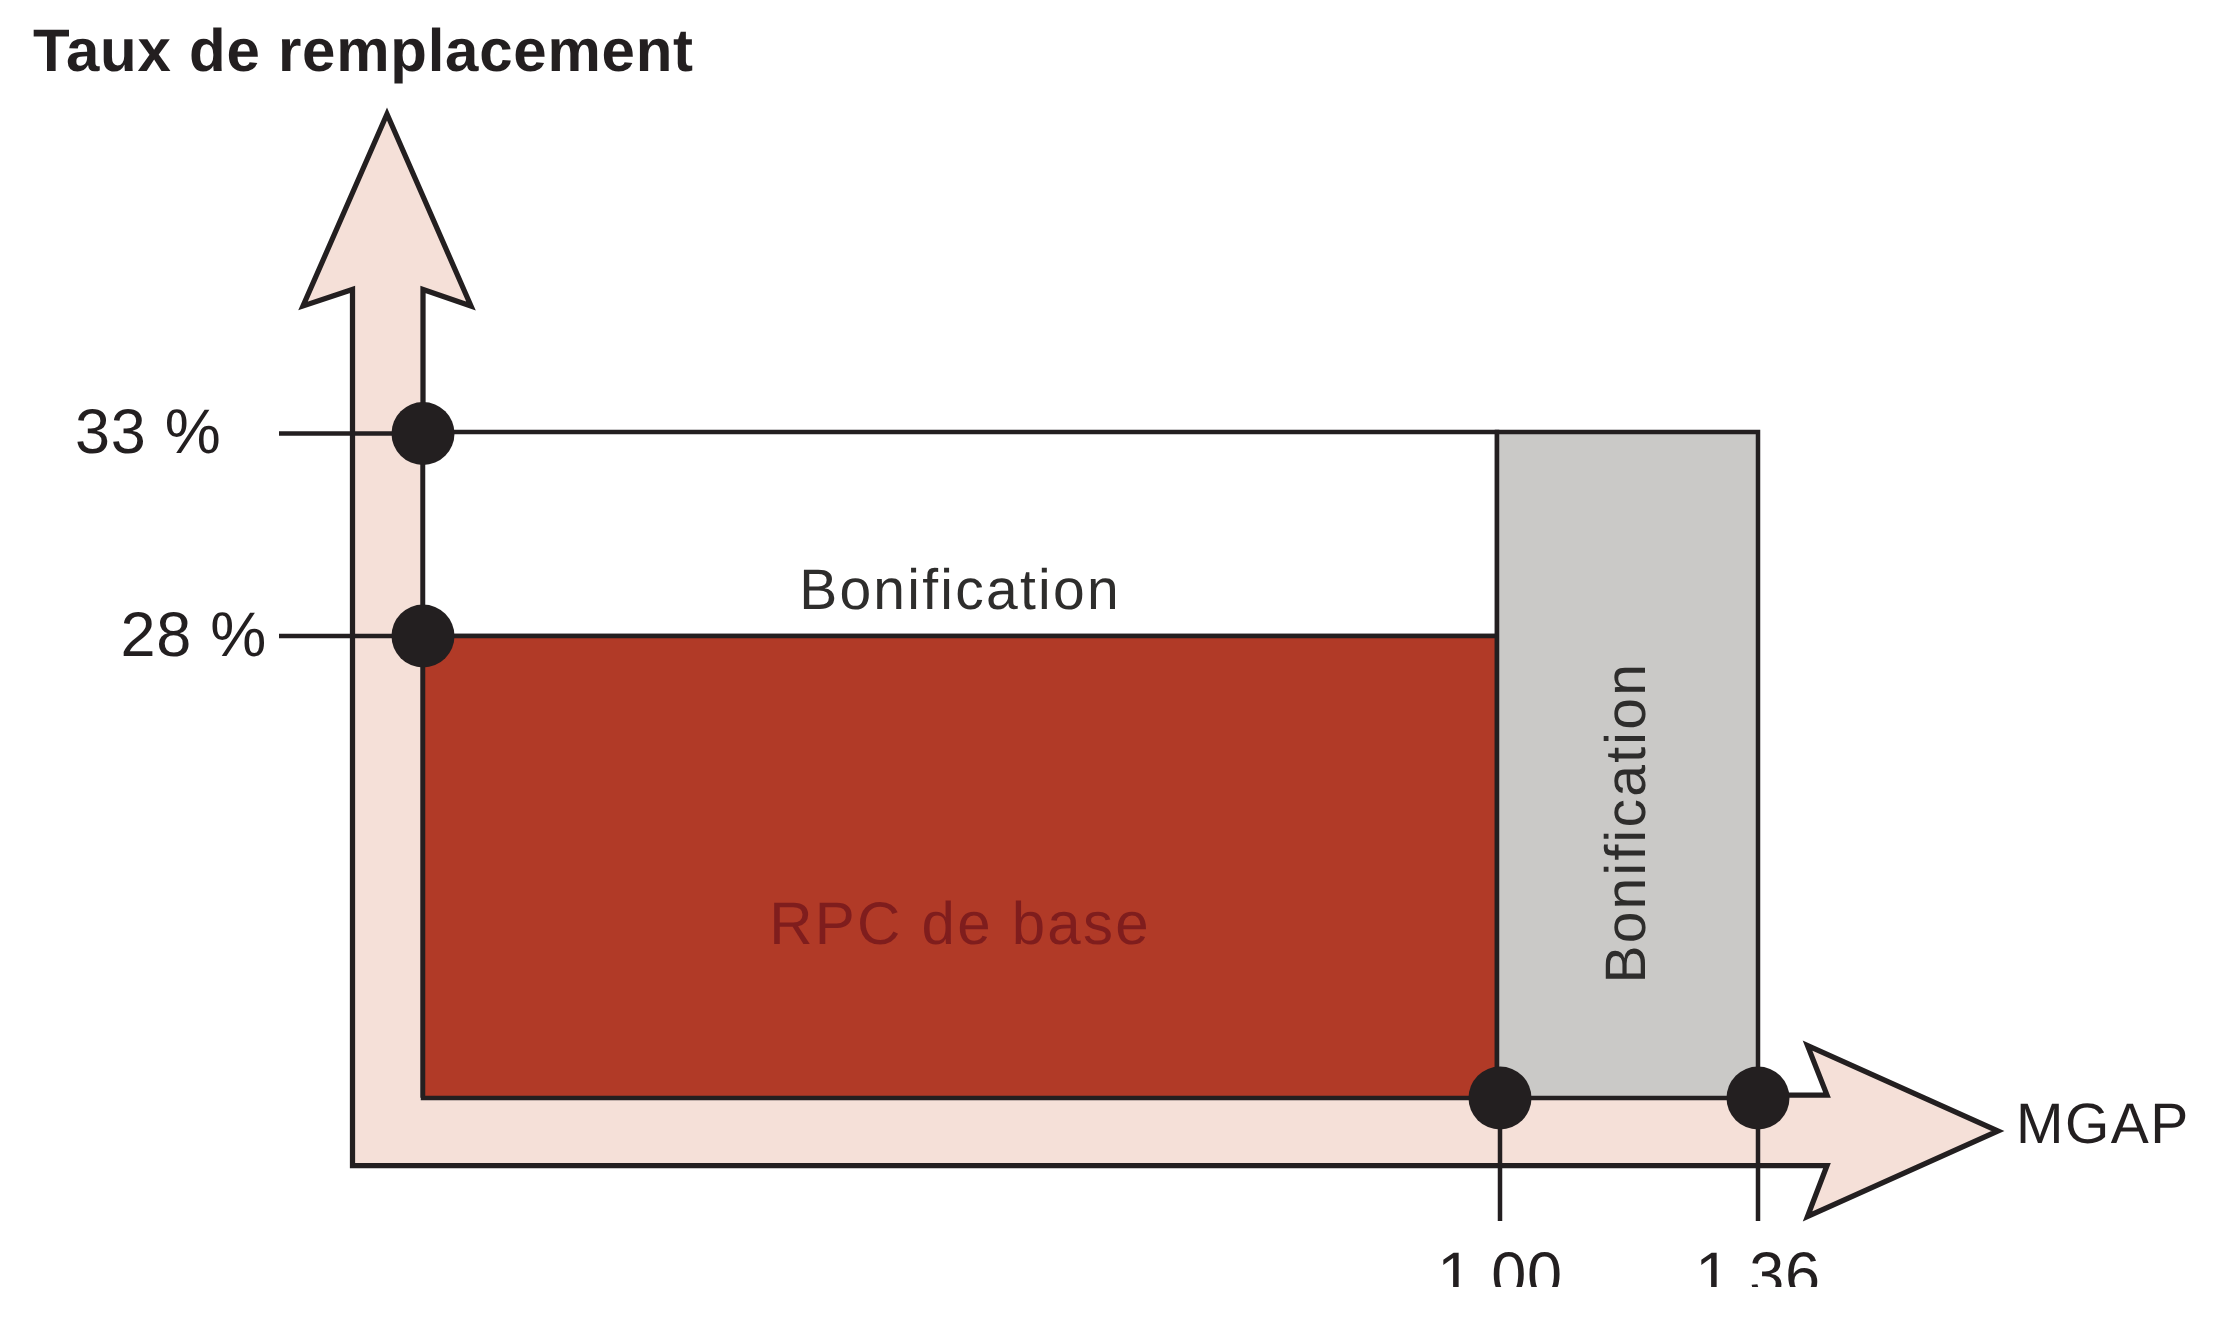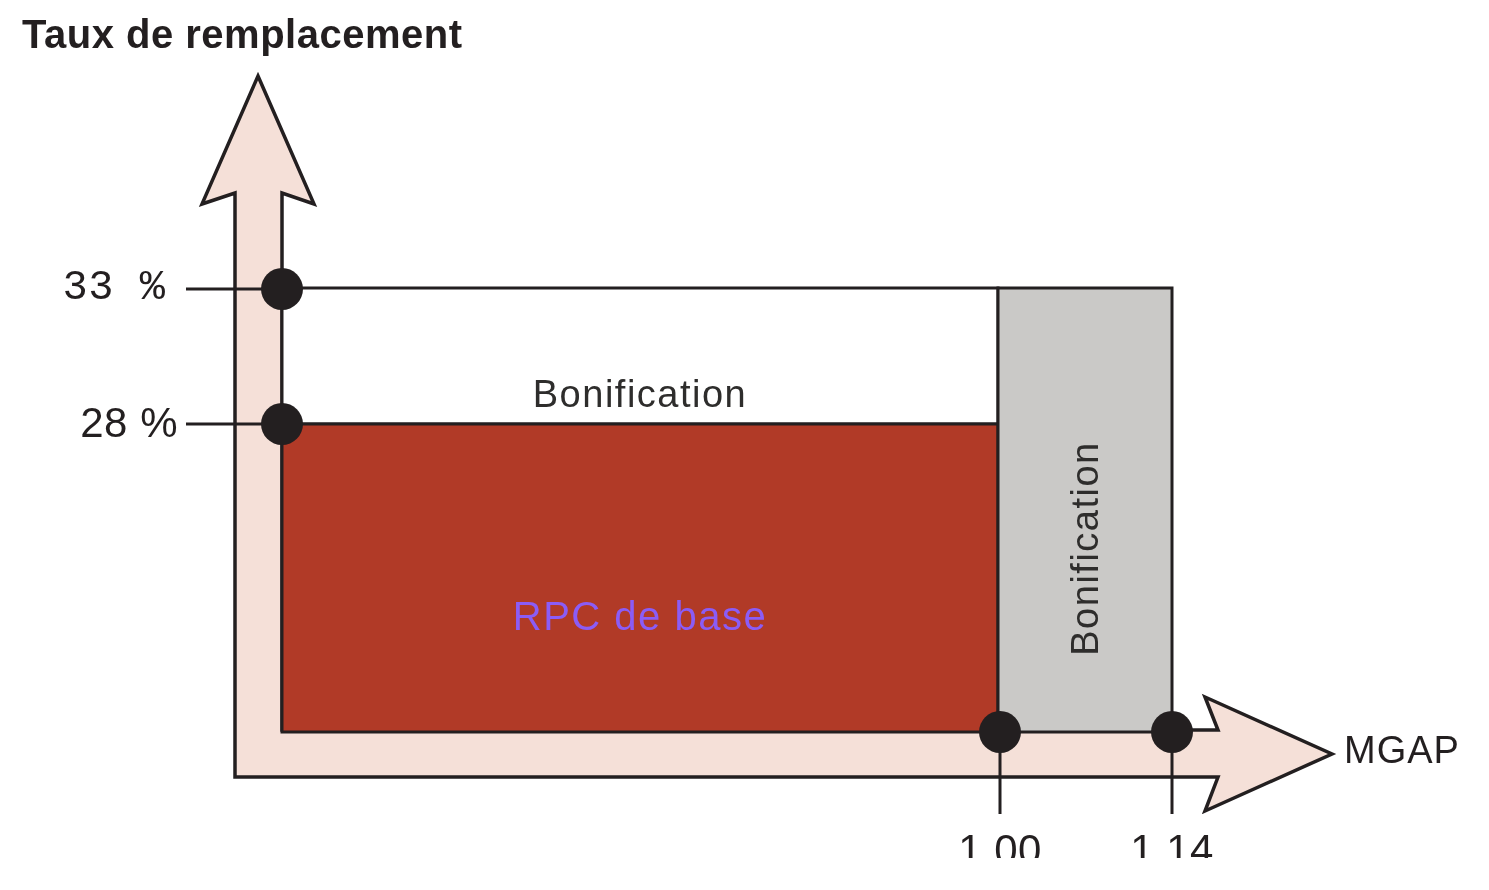--- a/index.html
+++ b/index.html
@@ -37,41 +37,41 @@
     top: 729px;
     font-size: 38px;
     font-weight: 400;
     letter-spacing: 1px;
     text-align: center;
   }
   .tick {
     font-size: 42px;
     letter-spacing: 0.5px;
   }
-  .y33 { left: 50px; top: 264px; width: 128px; text-align: center; font-family: Liberation Mono, monospace; }
+  .y33 { left: 50px; top: 264px; width: 128px; text-align: left; }
   .y25 { left: 50px; top: 399px; width: 128px; text-align: right; }
   .x100 { left: 928px; top: 826px; width: 144px; text-align: center; }
   .x114 { left: 1100px; top: 826px; width: 144px; text-align: center; }
   .area-label {
     position: absolute;
     display: flex;
     align-items: center;
     justify-content: center;
     margin-top: 38px;
   }
   .bonif-top {
     left: 282px; top: 288px; width: 716px; height: 136px;
     font-size: 38px;
     color: #2e2d2c;
     letter-spacing: 1.5px;
   }
   .rpc {
     left: 282px; top: 424px; width: 716px; height: 308px;
     font-size: 40px;
-    color: #8b5cf6;
+    color: #7f1d1d;
     letter-spacing: 1.5px;
   }
   .bonif-right {
     left: 998px; top: 288px; width: 174px; height: 444px;
     font-size: 38px;
     color: #2e2d2c;
     letter-spacing: 1.5px;
   }
   .bonif-right .rotated {
     transform: rotate(-90deg);
@@ -102,21 +102,21 @@
     <circle cx="1000" cy="732" r="21" fill="#231f20"></circle>
     <circle cx="1172" cy="732" r="21" fill="#231f20"></circle>
   </svg>
 
   <div class="label y-title">Taux de remplacement</div>
   <div class="label x-title">MGAP</div>
 
   <div class="label tick y33">33 %</div>
   <div class="label tick y25">28 %</div>
   <div class="label tick x100">1,00</div>
-  <div class="label tick x114">1,14</div>
+  <div class="label tick x114">1,36</div>
 
   <div class="area-label bonif-top">
     <span>Bonification</span>
   </div>
   <div class="area-label rpc">
     <span>RPC de base</span>
   </div>
   <div class="area-label bonif-right">
     <span class="rotated">Bonification</span>
   </div>

